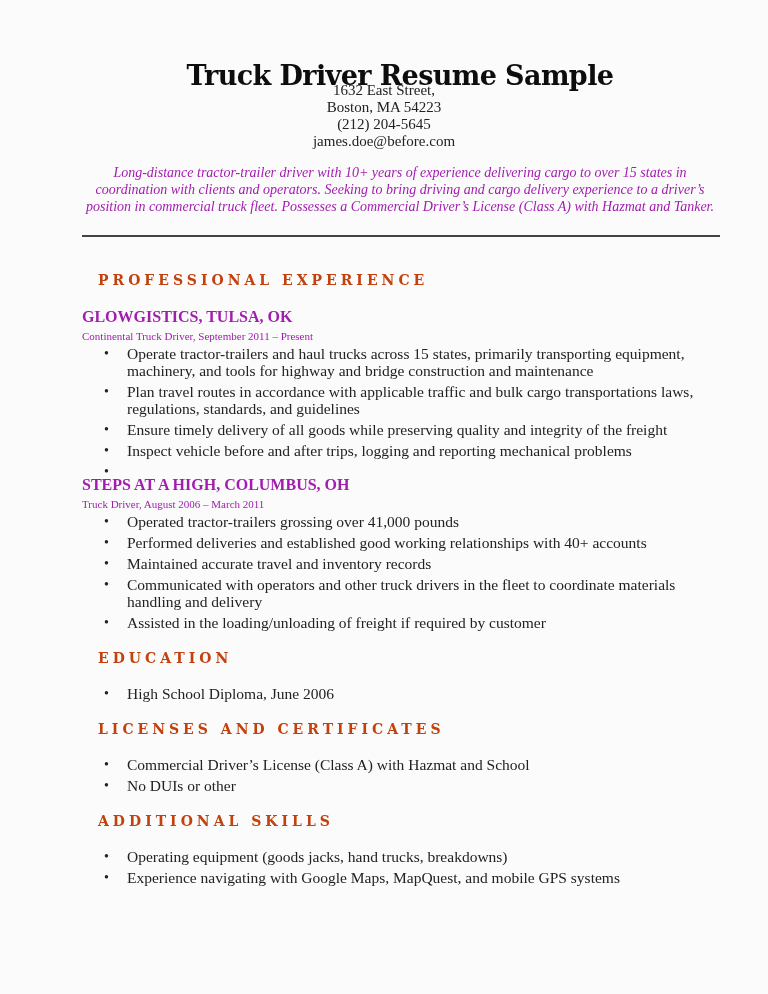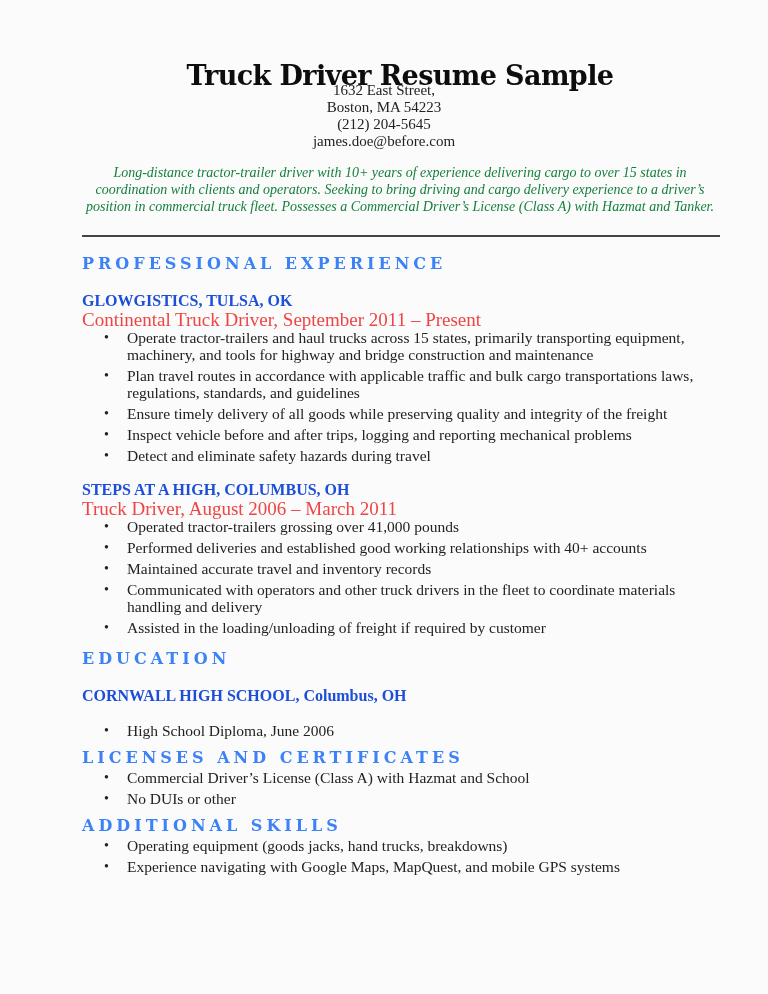--- a/index.html
+++ b/index.html
@@ -14,36 +14,36 @@
       position: absolute; top: 44px; left: 0; width: 768px; text-align: center;
       font-family: "DejaVu Serif", serif; font-weight: bold; font-size: 27px;
       letter-spacing: -0.6px; color: #0d0d0d; margin: 16px;
     }
     .contact {
       position: absolute; top: 82px; left: 0; width: 768px; text-align: center;
       font-family: "Liberation Serif", serif; font-size: 15px; line-height: 17px; color: #222;
     }
     .summary {
       position: absolute; top: 164px; left: 80px; width: 640px; text-align: center;
-      font-family: "Liberation Serif", serif; font-style: italic; font-size: 14px; line-height: 17px; color: #15803d;
+      font-family: "Liberation Serif", serif; font-style: italic; font-size: 14px; line-height: 17px; color: #a21caf;
     }
     .rule {
       position: absolute; top: 235px; left: 82px; width: 638px; height: 0;
       border-top: 2px solid #444;
     }
     .content { position: absolute; left: 82px; top: 253px; width: 640px; }
     .section-heading {
-      font-family: "DejaVu Serif", serif; font-weight: bold; font-size: 16px;
-      letter-spacing: 4px; color: #3b82f6; margin: 0; line-height: 22px;
+      font-family: "DejaVu Serif", serif; font-weight: bold; font-size: 14px;
+      letter-spacing: 4px; color: #c2410c; margin: 16px; line-height: 22px;
     }
     .employer {
-      font-family: "Liberation Serif", serif; font-weight: bold; font-size: 16px; color: #1d4ed8;
+      font-family: "Liberation Serif", serif; font-weight: bold; font-size: 16px; color: #a21caf;
       line-height: 20px; margin-top: 16px;
     }
-    .role { font-family: "Liberation Serif", serif; font-size: 19px; line-height: 18px; color: #ef4444; }
+    .role { font-family: "Liberation Serif", serif; font-size: 11px; line-height: 18px; color: #a21caf; }
     ul { margin: 0; padding: 0; list-style: none; }
     li {
       position: relative; padding-left: 45px;
       font-family: "Liberation Serif", serif; font-size: 15.5px; line-height: 17px; color: #222;
       margin-bottom: 4px;
     }
     li .bullet {
       position: absolute; left: 22px; top: 0; font-size: 14px;
     }
     .sec-exp { margin-bottom: 10px; }
@@ -72,40 +72,39 @@
       <h2 class="section-heading">PROFESSIONAL EXPERIENCE</h2>
 
       <div class="job">
         <div class="employer">GLOWGISTICS, TULSA, OK</div>
         <div class="role">Continental Truck Driver, September 2011 – Present</div>
         <ul>
           <li><span class="bullet">•</span><span>Operate tractor-trailers and haul trucks across 15 states, primarily transporting equipment, machinery, and tools for highway and bridge construction and maintenance</span></li>
           <li><span class="bullet">•</span><span>Plan travel routes in accordance with applicable traffic and bulk cargo transportations laws, regulations, standards, and guidelines</span></li>
           <li><span class="bullet">•</span><span>Ensure timely delivery of all goods while preserving quality and integrity of the freight</span></li>
           <li><span class="bullet">•</span><span>Inspect vehicle before and after trips, logging and reporting mechanical problems</span></li>
-          <li><span class="bullet">•</span><span>Detect and eliminate safety hazards during travel</span></li>
+          <li><span class="bullet">•</span></li>
         </ul>
       </div>
 
       <div class="job">
         <div class="employer">STEPS AT A HIGH, COLUMBUS, OH</div>
         <div class="role">Truck Driver, August 2006 – March 2011</div>
         <ul>
           <li><span class="bullet">•</span><span>Operated tractor-trailers grossing over 41,000 pounds</span></li>
           <li><span class="bullet">•</span><span>Performed deliveries and established good working relationships with 40+ accounts</span></li>
           <li><span class="bullet">•</span><span>Maintained accurate travel and inventory records</span></li>
           <li><span class="bullet">•</span><span>Communicated with operators and other truck drivers in the fleet to coordinate materials handling and delivery</span></li>
           <li><span class="bullet">•</span><span>Assisted in the loading/unloading of freight if required by customer</span></li>
         </ul>
       </div>
     </section>
 
     <section style="margin-bottom:8px">
       <h2 class="section-heading">EDUCATION</h2>
-      <div class="employer" style="margin-bottom:16px">CORNWALL HIGH SCHOOL, Columbus, OH</div>
       <ul>
         <li><span class="bullet">•</span><span>High School Diploma, June 2006</span></li>
       </ul>
     </section>
 
     <section style="margin-bottom:8px">
       <h2 class="section-heading">LICENSES AND CERTIFICATES</h2>
       <ul>
         <li><span class="bullet">•</span><span>Commercial Driver’s License (Class A) with Hazmat and School</span></li>
         <li><span class="bullet">•</span><span>No DUIs or other</span></li>

